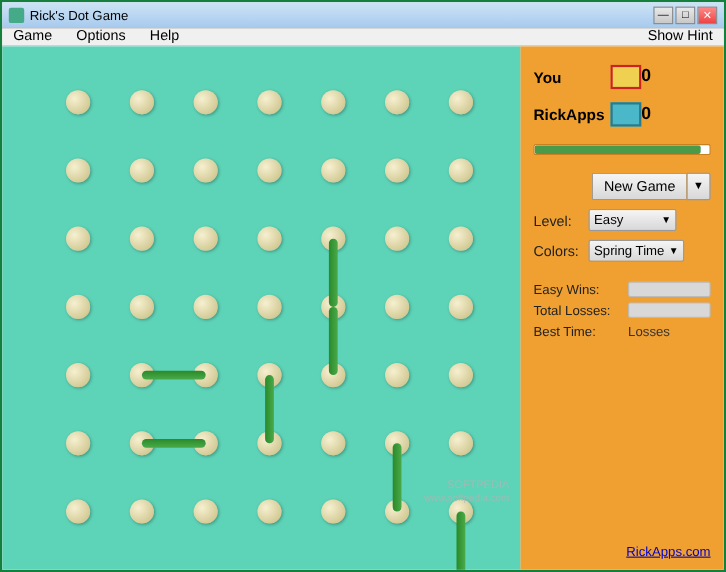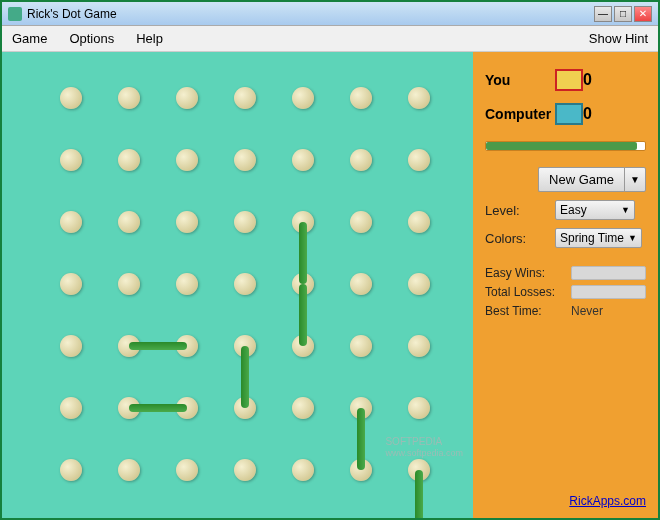--- a/index.html
+++ b/index.html
@@ -61,23 +61,23 @@
       justify-content: center;
       font-size: 10px;
       cursor: pointer;
       color: #000;
     }
 
     .tb-btn.close { background: linear-gradient(to bottom, #f88, #e44); color: white; }
 
     #menu-bar {
       background: #f0f0f0;
-      height: 26px;
-      display: flex;
-      align-items: center;
+      height: 16px;
+      display: flex;
+      align-items: flex-end;
       padding: 0 4px;
       border-bottom: 1px solid #ccc;
       flex-shrink: 0;
       gap: 10px;
     }
 
     .menu-item {
       padding: 2px 6px;
       cursor: pointer;
       font-size: 13px;
@@ -235,21 +235,21 @@
       padding: 4px 5px;
       font-size: 10px;
       cursor: pointer;
       border-radius: 0 2px 2px 0;
     }
 
     
     .option-row {
       display: flex;
       align-items: center;
-      gap: 20px;
+      gap: 0;
       font-size: 13px;
     }
 
     .option-label { width: 50px; color: #222; }
 
     .option-select {
       background: linear-gradient(to bottom, #f5f5f5, #d8d8d8);
       border: 1px solid #999;
       padding: 2px 4px;
       font-size: 12px;
@@ -303,21 +303,21 @@
       cursor: pointer;
       margin-top: auto;
     }
 
     #softpedia-watermark {
       position: absolute;
       bottom: 60px;
       right: 10px;
       font-size: 10px;
       color: rgba(180,180,180,0.7);
-      text-align: left;
+      text-align: right;
       pointer-events: none;
     }
   </style>
 </head>
 <body>
 
 <div id="window">
 
   <div id="title-bar">
     <div id="title-bar-icon"></div>
@@ -406,21 +406,21 @@
 
     <div id="sidebar">
 
       <div class="score-row">
         <span class="score-label">You</span>
         <div class="score-color-box player"></div>
         <span class="score-value">0</span>
       </div>
 
       <div class="score-row">
-        <span class="score-label">Computer</span>
+        <span class="score-label">RickApps</span>
         <div class="score-color-box computer"></div>
         <span class="score-value">0</span>
       </div>
 
       <div id="progress-container">
         <div id="progress-bar" style="width: 95%;"></div>
       </div>
 
       <div id="new-game-row">
         <button class="new-game-btn">New Game</button>
@@ -447,20 +447,20 @@
         <div class="stat-row">
           <span class="stat-label">Easy Wins:</span>
           <div class="stat-bar"></div>
         </div>
         <div class="stat-row">
           <span class="stat-label">Total Losses:</span>
           <div class="stat-bar"></div>
         </div>
         <div class="stat-row">
           <span class="stat-label">Best Time:</span>
-          <span class="stat-value">Never</span>
+          <span class="stat-value">Losses</span>
         </div>
       </div>
 
       <div id="rickapp-link">RickApps.com</div>
     </div>
   </div>
 </div>
 
 </body></html>

